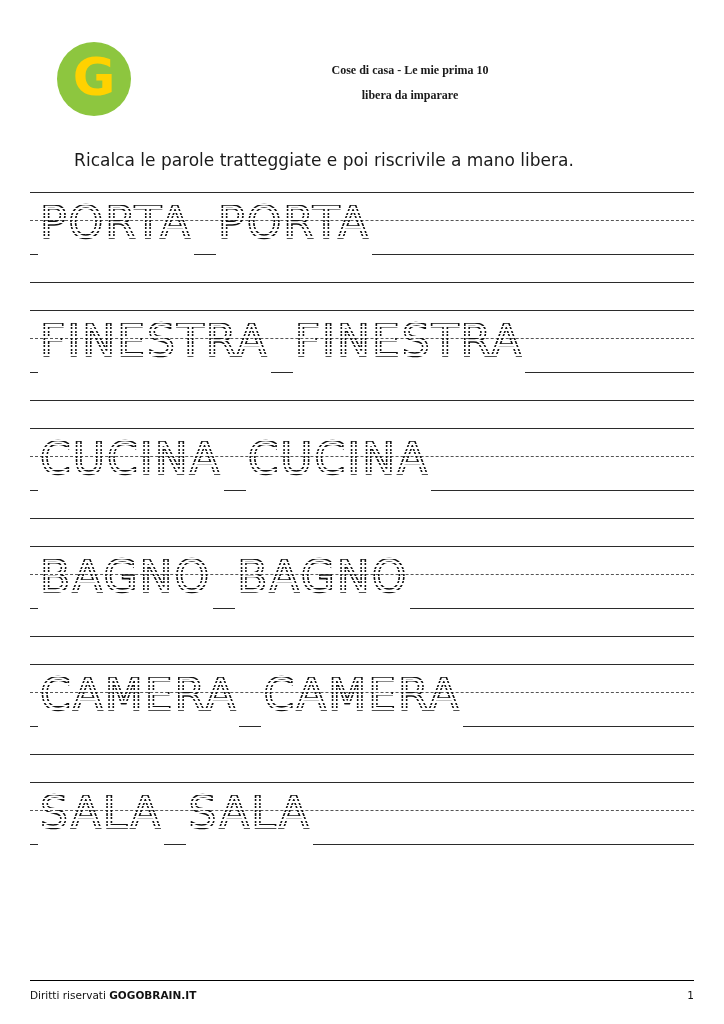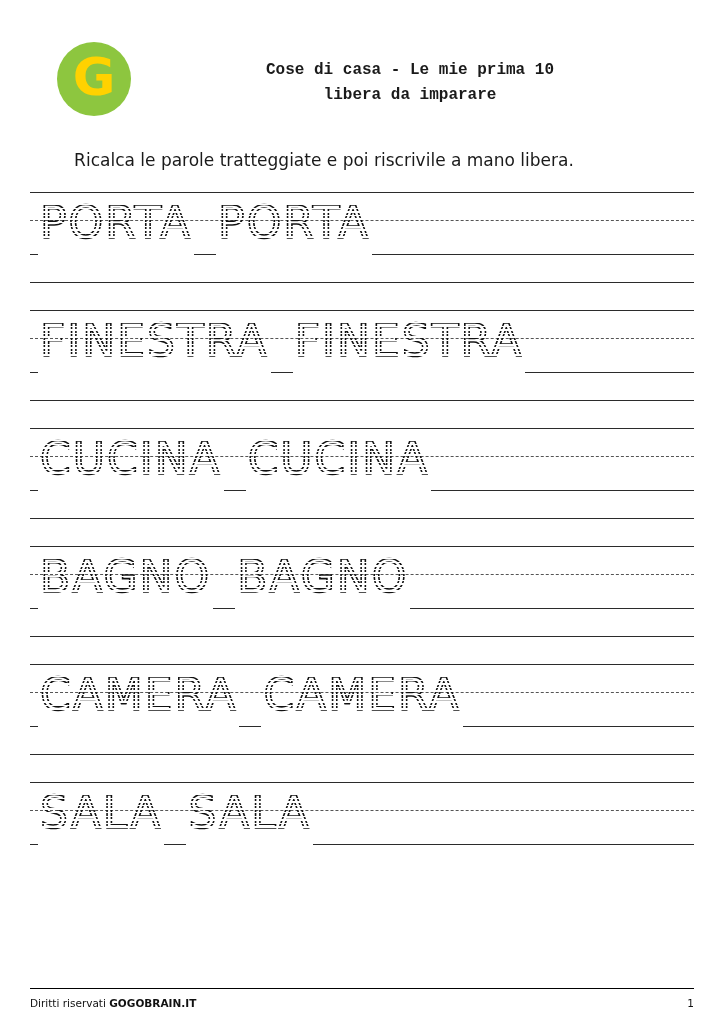--- a/index.html
+++ b/index.html
@@ -44,23 +44,23 @@
     line-height: 52px;
     color: #ffd200;
     margin-top: -4px;
   }
   .title {
     position: absolute;
     left: 160px;
     top: 58px;
     width: 500px;
     text-align: center;
-    font-family: Liberation Mono, monospace;
+    font-family: Liberation Serif, serif;
     font-weight: bold;
-    font-size: 16px;
+    font-size: 12px;
     line-height: 25px;
     color: #1a1a1a;
   }
   .title .line2 { display: block; }
 
   .instructions {
     position: absolute;
     left: 0;
     top: 150px;
     width: 648px;
@@ -138,21 +138,21 @@
         rgba(255,255,255,0) 2.2px,
         #ffffff 2.2px,
         #ffffff 3.6px);
     pointer-events: none;
   }
 
   
   .footer {
     position: absolute;
     left: 0;
-    bottom: 4px;
+    bottom: 12px;
     width: 724px;
     height: 32px;
   }
   .footer-rule {
     position: absolute;
     left: 30px;
     top: 0;
     width: 664px;
     border-top: 1px solid #000;
   }

